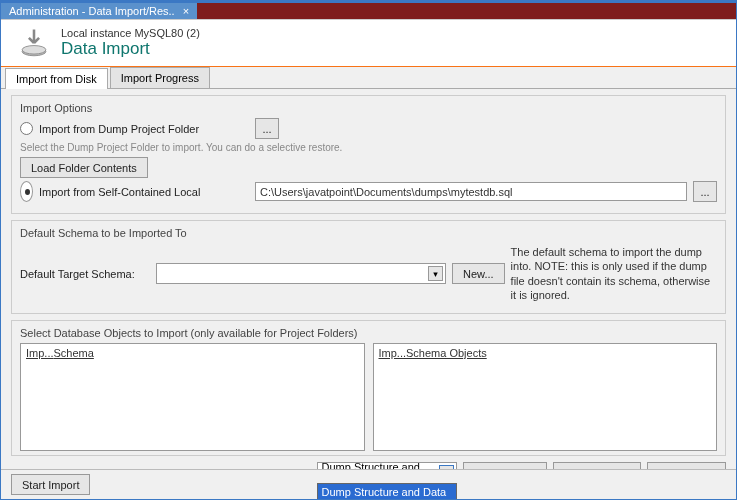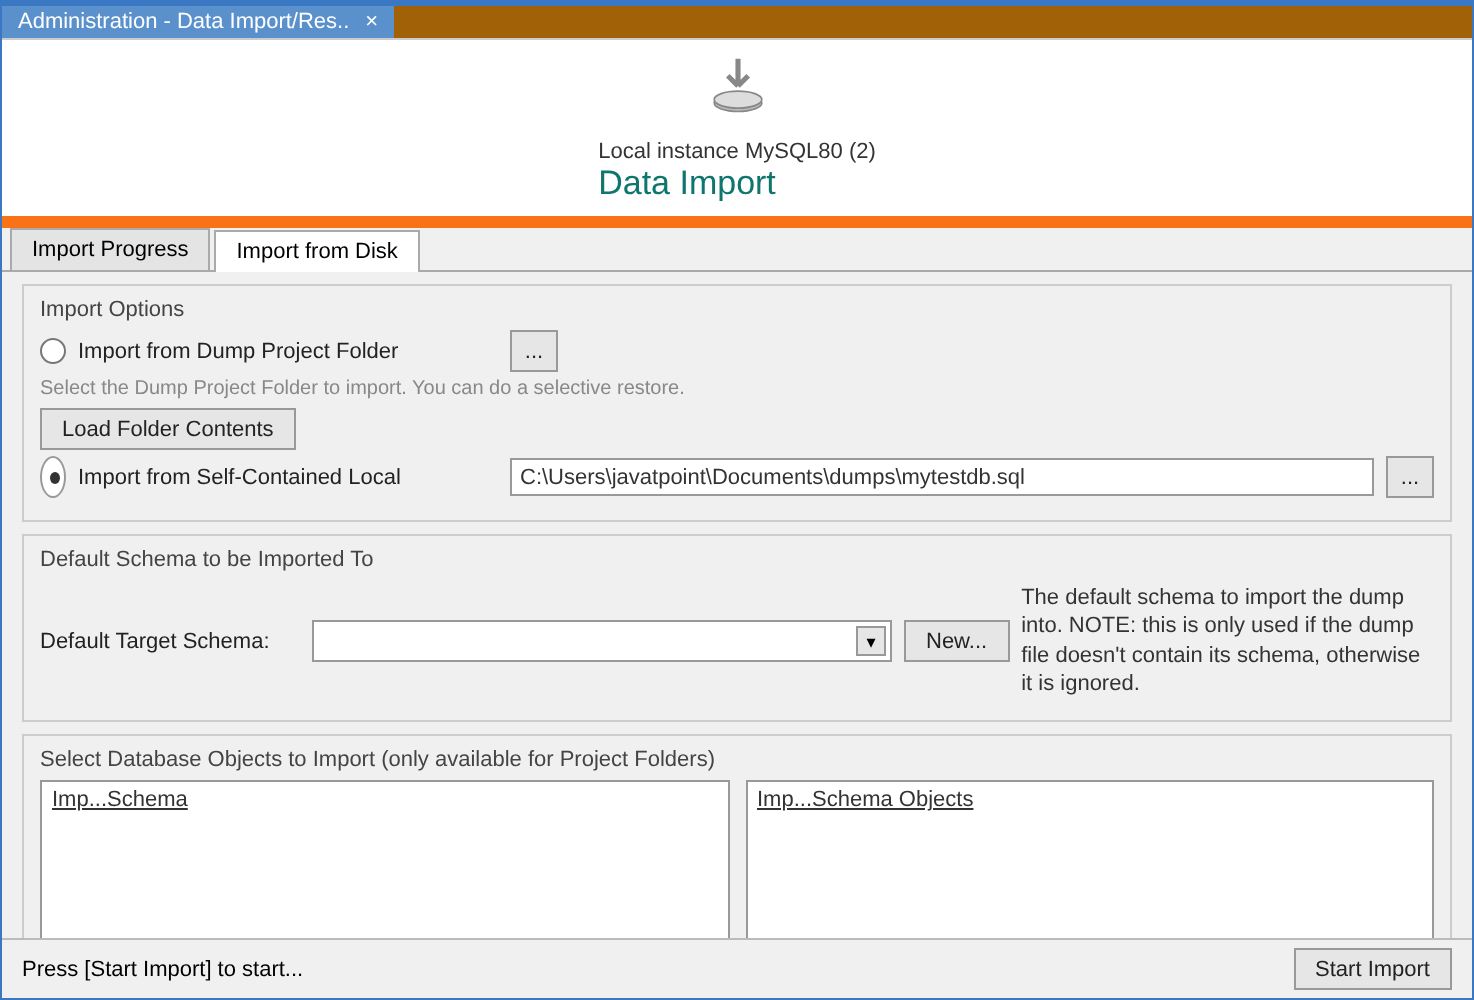--- a/index.html
+++ b/index.html
@@ -1,21 +1,21 @@
 <!DOCTYPE html>
 <html><head>
 <meta charset="utf-8">
 <style>
 * { box-sizing: border-box; margin: 0; padding: 0; font-family: Tahoma, Arial, sans-serif; font-size: 11px; }
 body { background: #f0f0f0; width: 737px; height: 500px; border: 1px solid #3b78c4; overflow: hidden; position: relative; }
 .titlebar { height: 2px; background: #3b78c4; }
-.apptab-row { background: #a16207; border-bottom: 1px solid #ccc; display: flex; }
+.apptab-row { background: #7f1d1d; border-bottom: 1px solid #ccc; display: flex; }
 .apptab { background: #5a91cc; color: #fff; padding: 2px 8px; display: flex; align-items: center; gap: 8px; font-size: 11px; }
 .apptab .x { cursor: pointer; }
-.header { display: flex; align-items: center; gap: 10px; padding: 6px 16px; background: #fff; border-bottom: 6px solid #f97316; flex-direction: column; }
+.header { display: flex; align-items: center; gap: 10px; padding: 6px 16px; background: #fff; border-bottom: 1px solid #f97316; }
 .header-icon { width: 34px; height: 34px; }
 .header-text .sub { font-size: 11px; color: #333; }
 .header-text .title { font-size: 17px; color: #0f766e; }
 .tab-row { display: flex; border-bottom: 1px solid #aaa; padding: 0 4px; background: #f0f0f0; }
 .tab { padding: 4px 10px; border: 1px solid #aaa; border-bottom: none; background: #e4e4e4; margin-right: 2px; cursor: pointer; }
 .tab.active { background: #fff; position: relative; top: 1px; }
 .content { padding: 6px 10px 0 10px; background: #f0f0f0; }
 .group { border: 1px solid #ccc; background: #f0f0f0; padding: 6px 8px 8px 8px; margin-bottom: 6px; }
 .group-title { color: #444; margin-bottom: 4px; }
 .row { display: flex; align-items: center; gap: 6px; margin-bottom: 3px; }
@@ -57,22 +57,22 @@
     <ellipse cx="20" cy="30" rx="14" ry="5" fill="#bbb" stroke="#888"></ellipse>
     <ellipse cx="20" cy="28" rx="14" ry="5" fill="#ddd" stroke="#888"></ellipse>
   </svg>
   <div class="header-text">
     <div class="sub">Local instance MySQL80 (2)</div>
     <div class="title">Data Import</div>
   </div>
 </div>
 
 <div class="tab-row">
+  <div class="tab active">Import from Disk</div>
   <div class="tab">Import Progress</div>
-  <div class="tab active">Import from Disk</div>
 </div>
 
 <div class="content">
   <div class="group">
     <div class="group-title">Import Options</div>
     <div class="row">
       <span class="radio"></span>
       <span class="lbl" style="width:210px">Import from Dump Project Folder</span>
       <button class="btn sm">...</button>
     </div>
@@ -131,15 +131,14 @@
       <div class="dd-opt hl">Dump Structure and Data</div>
 
     </div>
   </div>
   <button class="btn dis">Select Views</button>
   <button class="btn dis">Select Tables</button>
   <button class="btn dis">Unselect All</button>
 </div>
 
 <div class="status">
-  <span>Press [Start Import] to start...</span>
   <button class="btn">Start Import</button>
 </div>
 
 </body></html>

